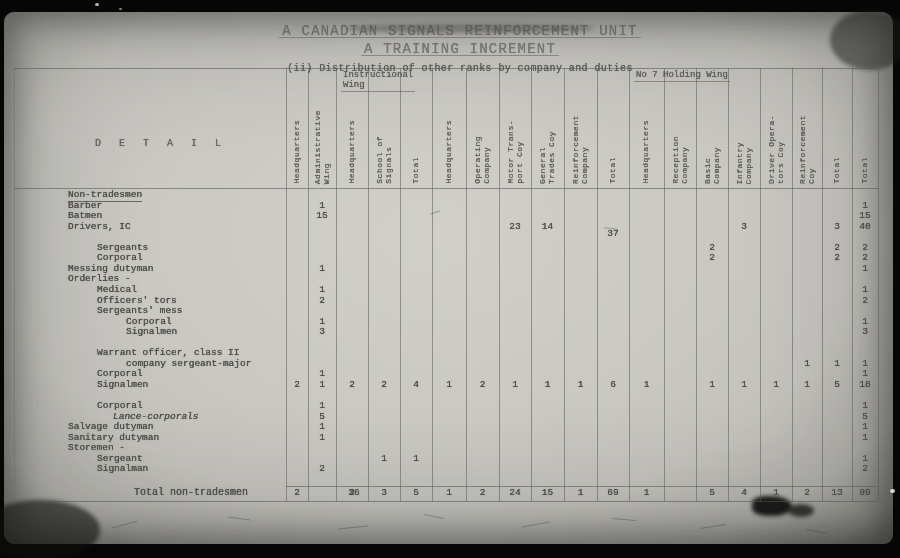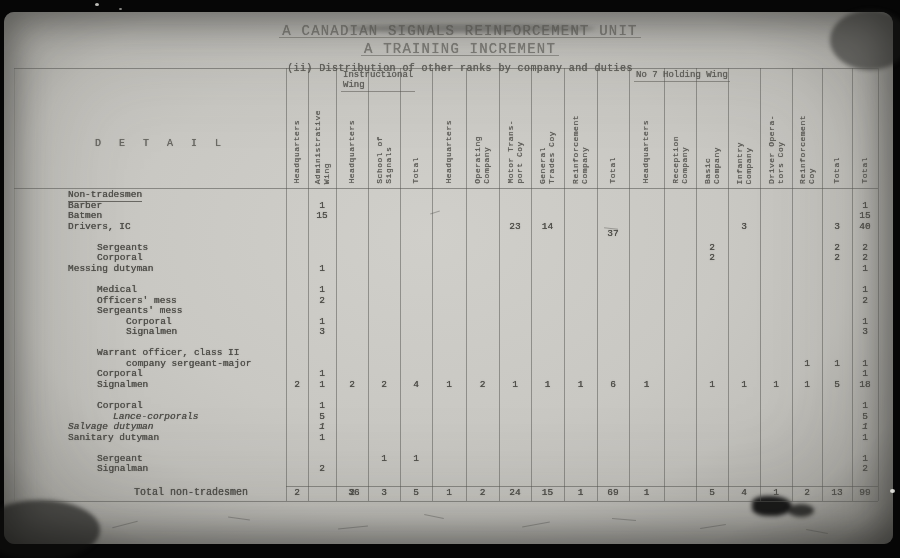--- a/index.html
+++ b/index.html
@@ -201,27 +201,30 @@
         <span class="rlabel ink" style="left: 83px;">Corporal</span>
         <span class="cell ink" style="left: 698px;">2</span>
         <span class="cell ink" style="left: 823px;">2</span>
         <span class="cell ink" style="left: 851px;">2</span>
       </div>
       <div class="row" style="top: 263.85px;">
         <span class="rlabel ink" style="left: 54px;">Messing dutyman</span>
         <span class="cell ink" style="left: 308px;">1</span>
         <span class="cell ink" style="left: 851px;">1</span>
       </div>
+      <div class="row" style="top: 274.4px;">
+        <span class="rlabel ink" style="left: 54px;">Orderlies -</span>
+      </div>
       <div class="row" style="top: 284.95px;">
         <span class="rlabel ink" style="left: 83px;">Medical</span>
         <span class="cell ink" style="left: 308px;">1</span>
         <span class="cell ink" style="left: 851px;">1</span>
       </div>
       <div class="row" style="top: 295.5px;">
-        <span class="rlabel ink" style="left: 83px;">Officers' mess</span>
+        <span class="rlabel ink" style="left: 83px;">Officers' tors</span>
         <span class="cell ink" style="left: 308px;">2</span>
         <span class="cell ink" style="left: 851px;">2</span>
       </div>
       <div class="row" style="top: 306.05px;">
         <span class="rlabel ink" style="left: 83px;">Sergeants' mess</span>
       </div>
       <div class="row" style="top: 316.6px;">
         <span class="rlabel ink" style="left: 112px;">Corporal</span>
         <span class="cell ink" style="left: 308px;">1</span>
         <span class="cell ink" style="left: 851px;">1</span>
@@ -269,29 +272,32 @@
       <div class="row" style="top: 401px;">
         <span class="rlabel ink" style="left: 83px;">Corporal</span>
         <span class="cell ink" style="left: 308px;">1</span>
         <span class="cell ink" style="left: 851px;">1</span>
       </div>
       <div class="row" style="top: 411.55px;">
         <span class="rlabel ink" style="left: 99px; font-style: italic;">Lance-corporals</span>
         <span class="cell ink" style="left: 308px;">5</span>
         <span class="cell ink" style="left: 851px;">5</span>
       </div>
-      <div class="row" style="top: 422.1px; font-style: italic;">
+      <div class="row" style="top: 422.1px;">
         <span class="rlabel ink" style="left: 54px;">Salvage dutyman</span>
         <span class="cell ink" style="left: 308px;">1</span>
         <span class="cell ink" style="left: 851px;">1</span>
       </div>
       <div class="row" style="top: 432.65px;">
         <span class="rlabel ink" style="left: 54px;">Sanitary dutyman</span>
         <span class="cell ink" style="left: 308px;">1</span>
         <span class="cell ink" style="left: 851px;">1</span>
+      </div>
+      <div class="row" style="top: 443.2px;">
+        <span class="rlabel ink" style="left: 54px;">Storemen -</span>
       </div>
       <div class="row" style="top: 453.75px;">
         <span class="rlabel ink" style="left: 83px;">Sergeant</span>
         <span class="cell ink" style="left: 370px;">1</span>
         <span class="cell ink" style="left: 402px;">1</span>
         <span class="cell ink" style="left: 851px;">1</span>
       </div>
       <div class="row" style="top: 464.3px;">
         <span class="rlabel ink" style="left: 83px;">Signalman</span>
         <span class="cell ink" style="left: 308px;">2</span>

